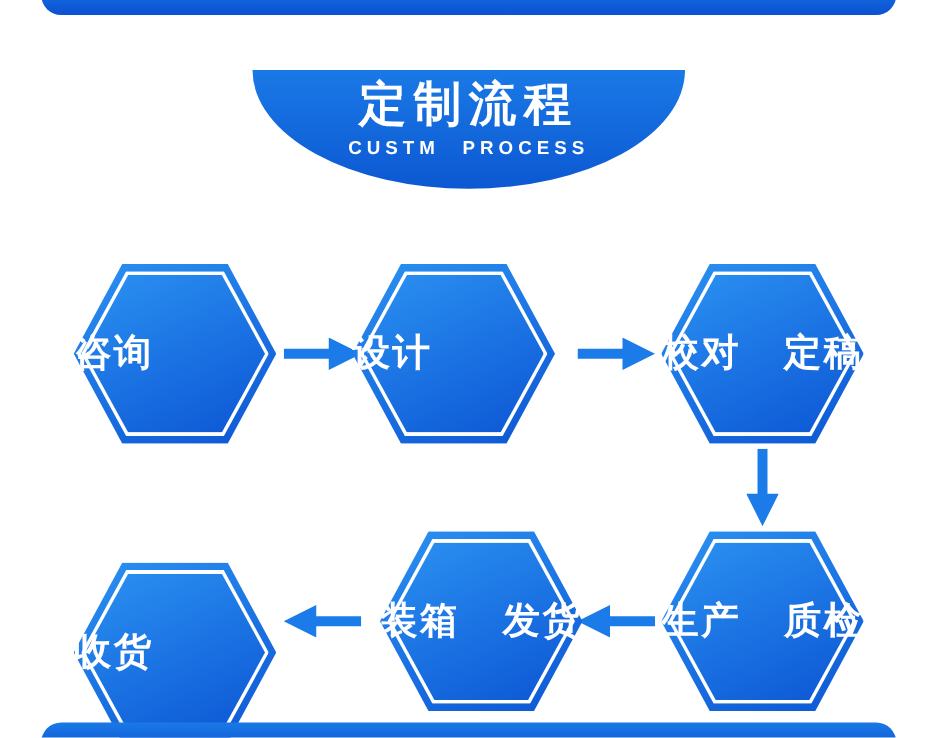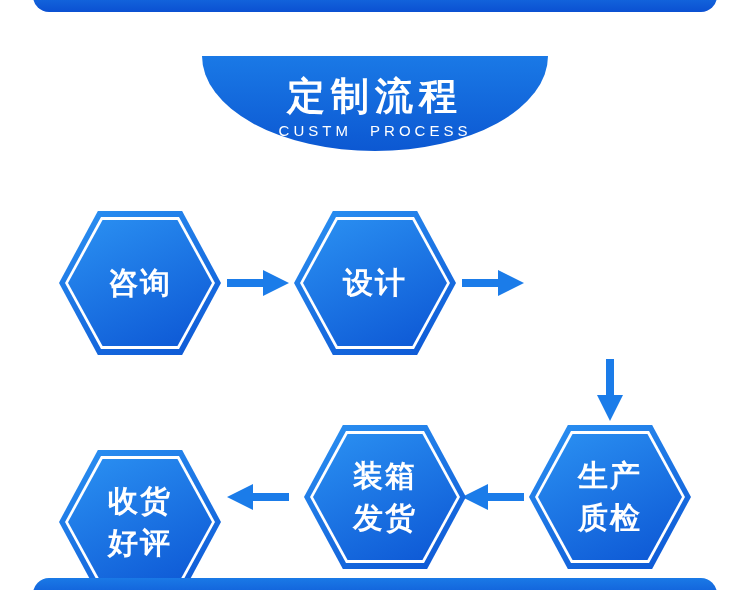--- a/index.html
+++ b/index.html
@@ -30,49 +30,49 @@
     background:linear-gradient(180deg,var(--banner-top),var(--bar));
     border-radius:16px 16px 0 0;
   }
 
   
   .dome{
     position:absolute;left:202px;top:56px;width:346px;height:95px;
     background:linear-gradient(180deg,var(--banner-top),var(--banner-bottom));
     border-radius:0 0 50% 50% / 0 0 100% 100%;
     display:flex;flex-direction:column;align-items:center;
-    padding-top:20px;box-sizing:border-box;
+    padding-top:8px;box-sizing:border-box;
   }
   .dome h2{
     margin:0;color:var(--text);font-size:38px;font-weight:bold;
     letter-spacing:6px;line-height:1.1;
   }
   .dome .sub{
-    margin-top:4px;color:var(--text);font-size:15px;font-weight:normal;
+    margin-top:4px;color:var(--text);font-size:15px;font-weight:bold;
     letter-spacing:4px;word-spacing:10px;
   }
 
   
   .hex{position:absolute;width:162px;height:144px;}
   .hex .layer{
     position:absolute;
     clip-path:polygon(0% 50%,24% 0%,76% 0%,100% 50%,76% 100%,24% 100%);
   }
   .hex .outer{inset:0;background:linear-gradient(155deg,var(--hex-light),var(--hex-dark));}
   .hex .mid{inset:6px;background:#ffffff;}
   .hex .inner{inset:9px;background:linear-gradient(155deg,var(--hex-light),var(--hex-dark));}
   .hex .label{
-    position:absolute;inset:0;display:flex;flex-direction:column;
-    align-items:center;justify-content:center;
+    position:absolute;inset:0;display:flex;flex-direction:row;
+    align-items:center;justify-content:space-between;
     color:var(--text);font-weight:bold;font-size:30px;line-height:1.4;
     letter-spacing:2px;
   }
 
   .pos-1{left:59px;top:211px;}
-  .pos-2{left:294px;top:211px;}
+  .pos-2{left:282px;top:211px;}
   .pos-3{left:529px;top:211px;}
   .pos-4{left:529px;top:425px;}
   .pos-5{left:304px;top:425px;}
   .pos-6{left:59px;top:450px;text-decoration:underline;}
 
   
   .arrow{position:absolute;color:var(--arrow);}
   .ar-1{left:227px;top:270px;}
   .ar-2{left:462px;top:270px;}
   .ar-down{left:597px;top:359px;}
@@ -110,20 +110,29 @@
     <div class="layer inner"></div>
     <div class="label">
       <span>设计</span>
     </div>
   </div>
 
   <svg class="arrow ar-2" width="62" height="26">
     <polygon points="0,9 36,9 36,0 62,13 36,26 36,17 0,17" fill="currentColor"></polygon>
   </svg>
 
+  <div class="hex pos-3">
+    <div class="layer outer"></div>
+    <div class="layer mid"></div>
+    <div class="layer inner"></div>
+    <div class="label">
+      <span>校对</span>
+      <span>定稿</span>
+    </div>
+  </div>
 
   <svg class="arrow ar-down" width="26" height="62">
     <polygon points="9,0 9,36 0,36 13,62 26,36 17,36 17,0" fill="currentColor"></polygon>
   </svg>
 
   <div class="hex pos-4">
     <div class="layer outer"></div>
     <div class="layer mid"></div>
     <div class="layer inner"></div>
     <div class="label">
@@ -149,19 +158,18 @@
   <svg class="arrow ar-4" width="62" height="26">
     <polygon points="62,9 26,9 26,0 0,13 26,26 26,17 62,17" fill="currentColor"></polygon>
   </svg>
 
   <div class="hex pos-6">
     <div class="layer outer"></div>
     <div class="layer mid"></div>
     <div class="layer inner"></div>
     <div class="label">
       <span>收货</span>
-      <span>好评</span>
     </div>
   </div>
 
   <div class="bar-bottom"></div>
 
 </div>
 
 </body></html>

